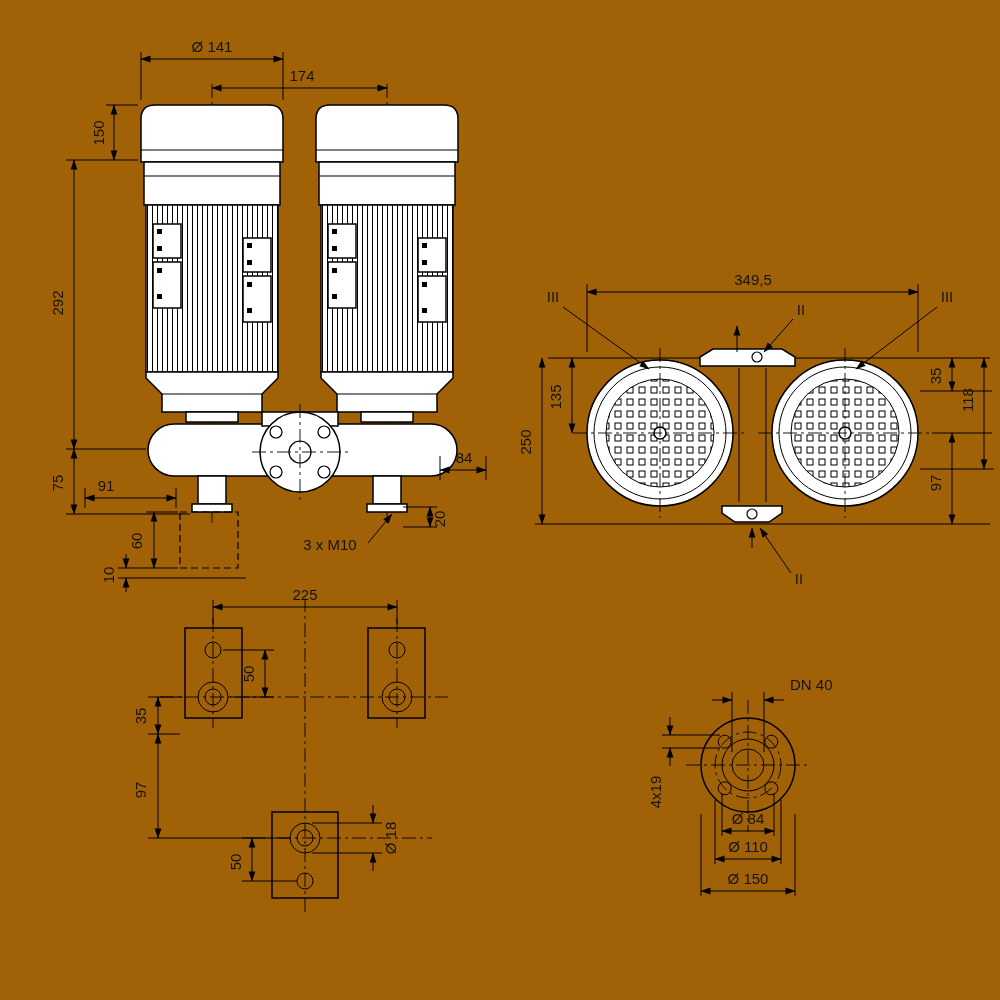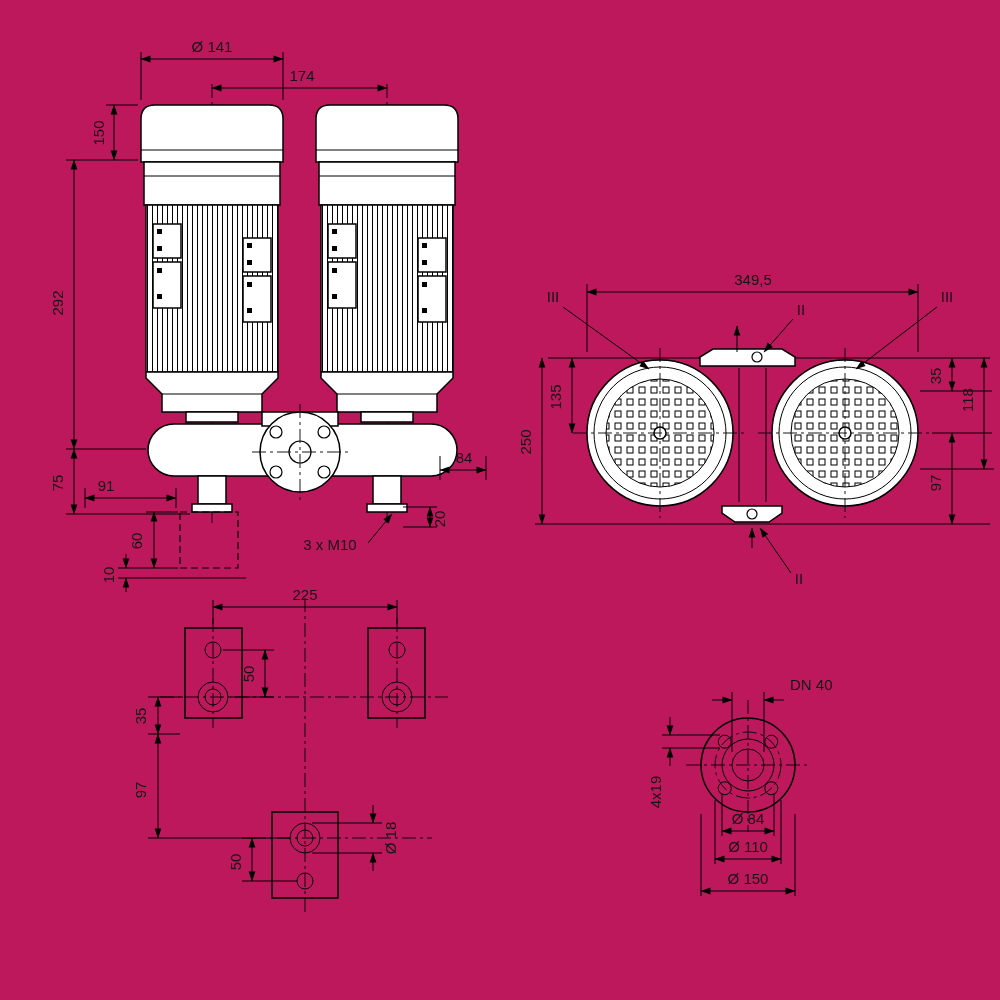--- a/index.html
+++ b/index.html
@@ -1,16 +1,16 @@
 <!DOCTYPE html>
 <html><head>
 <meta charset="utf-8">
 <style>
   html,body{margin:0;padding:0;background:#fff;}
-  #stage{position:relative;width:1000px;height:1000px;background:#be185d;overflow:hidden;}
+  #stage{position:relative;width:1000px;height:1000px;background:#a16207;overflow:hidden;}
   svg{display:block;}
   text{font-family:"Liberation Sans","DejaVu Sans",sans-serif;font-size:15px;fill:#141414;}
   .ol{fill:none;stroke:#000;stroke-width:1.5;}
   .olw{fill:#fff;stroke:#000;stroke-width:1.5;}
   .thin{fill:none;stroke:#000;stroke-width:1;}
   .hole{fill:#fff;stroke:#000;stroke-width:1.2;}
   .dim{fill:none;stroke:#000;stroke-width:1;}
   .cl{fill:none;stroke:#000;stroke-width:0.9;stroke-dasharray:14 4 3 4;}
   .dash{fill:none;stroke:#000;stroke-width:1.2;stroke-dasharray:7 4;}
 </style>

